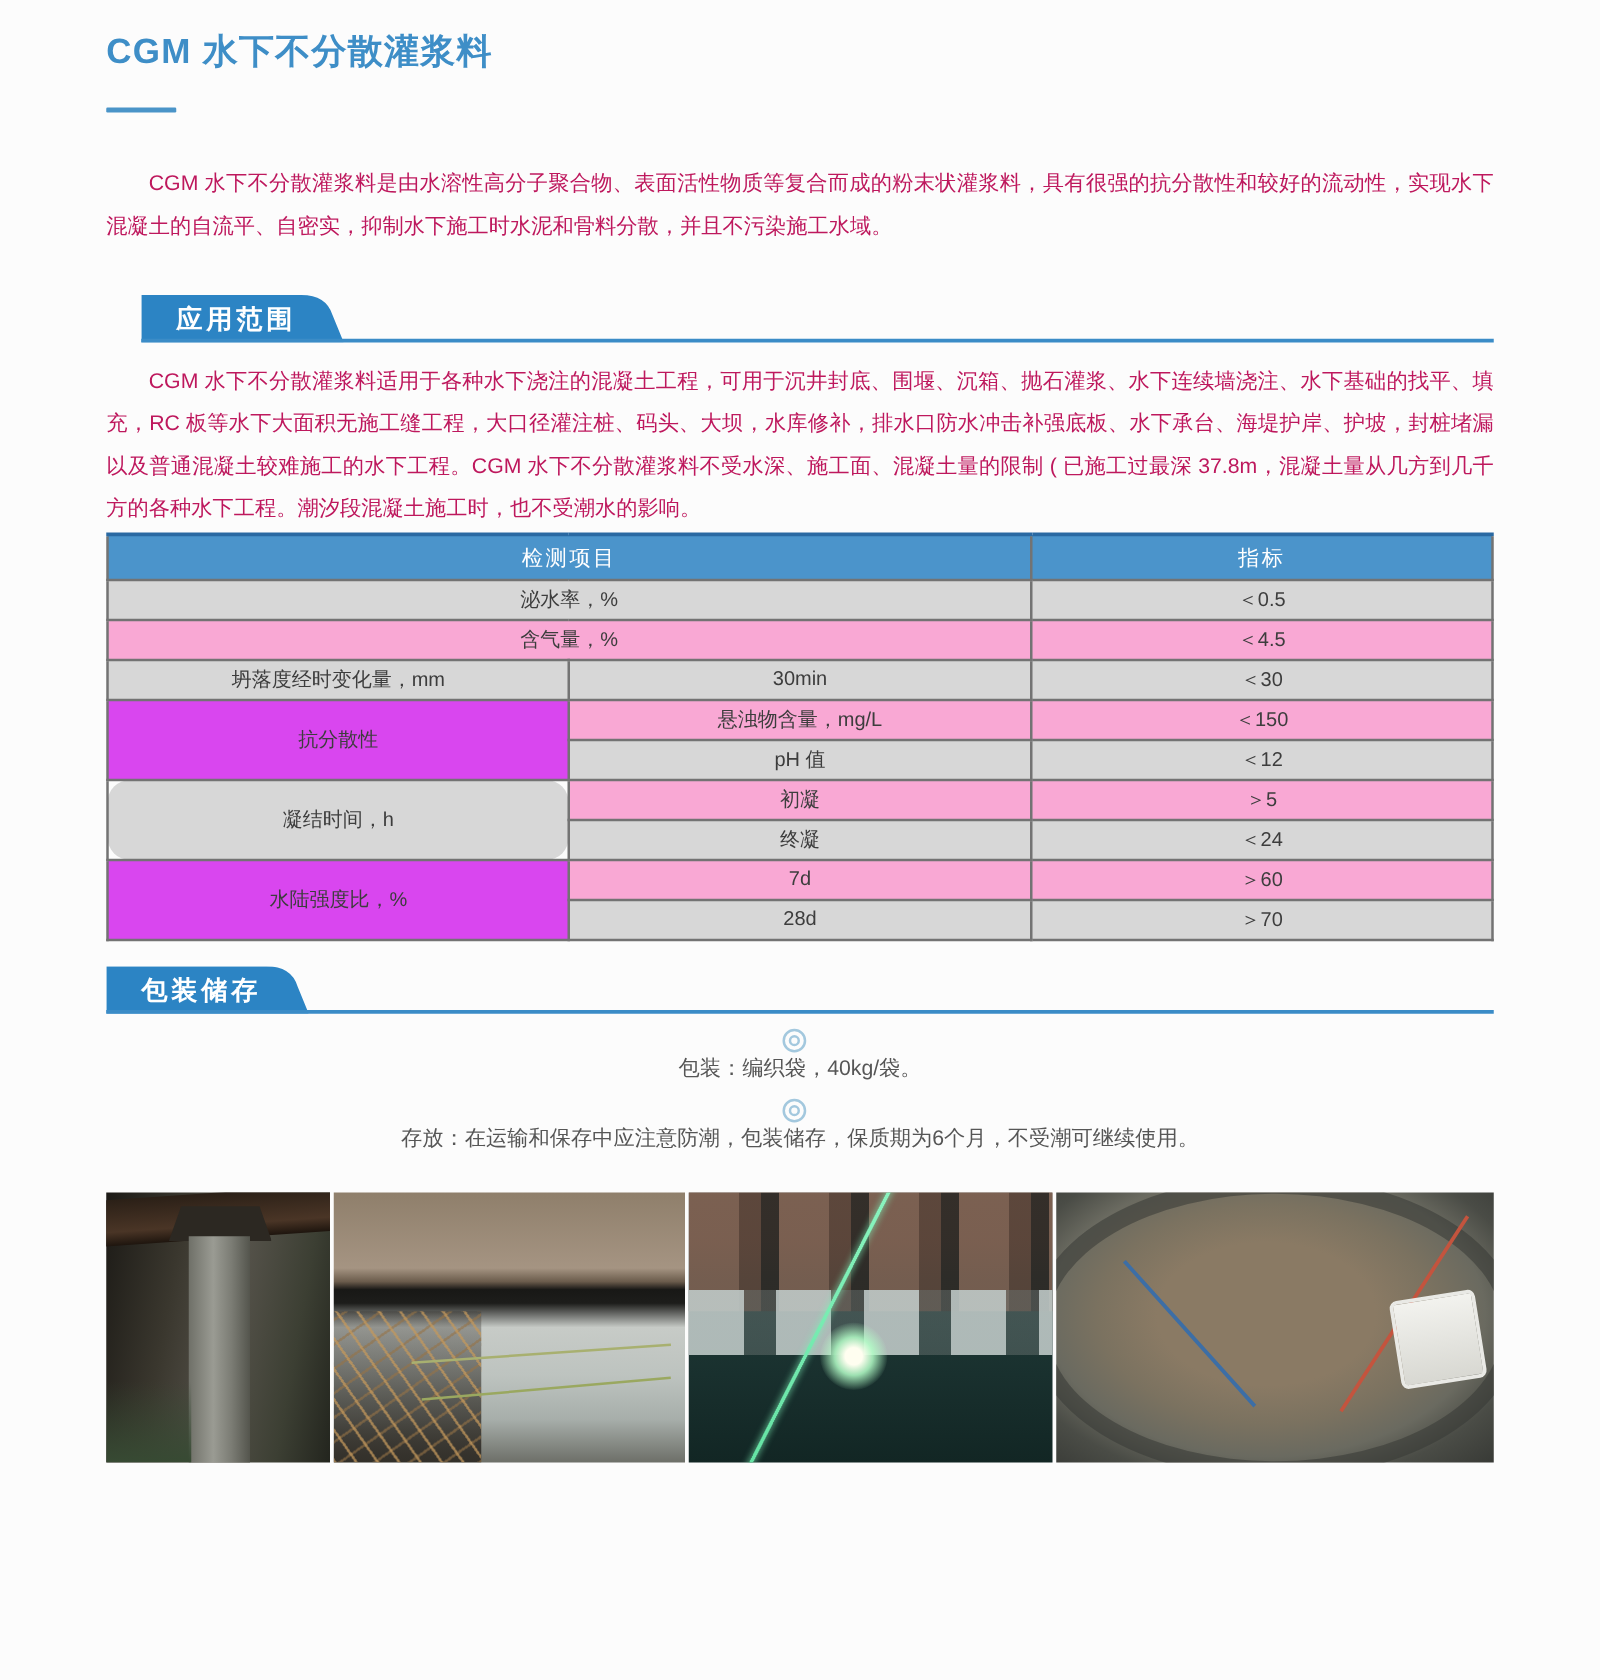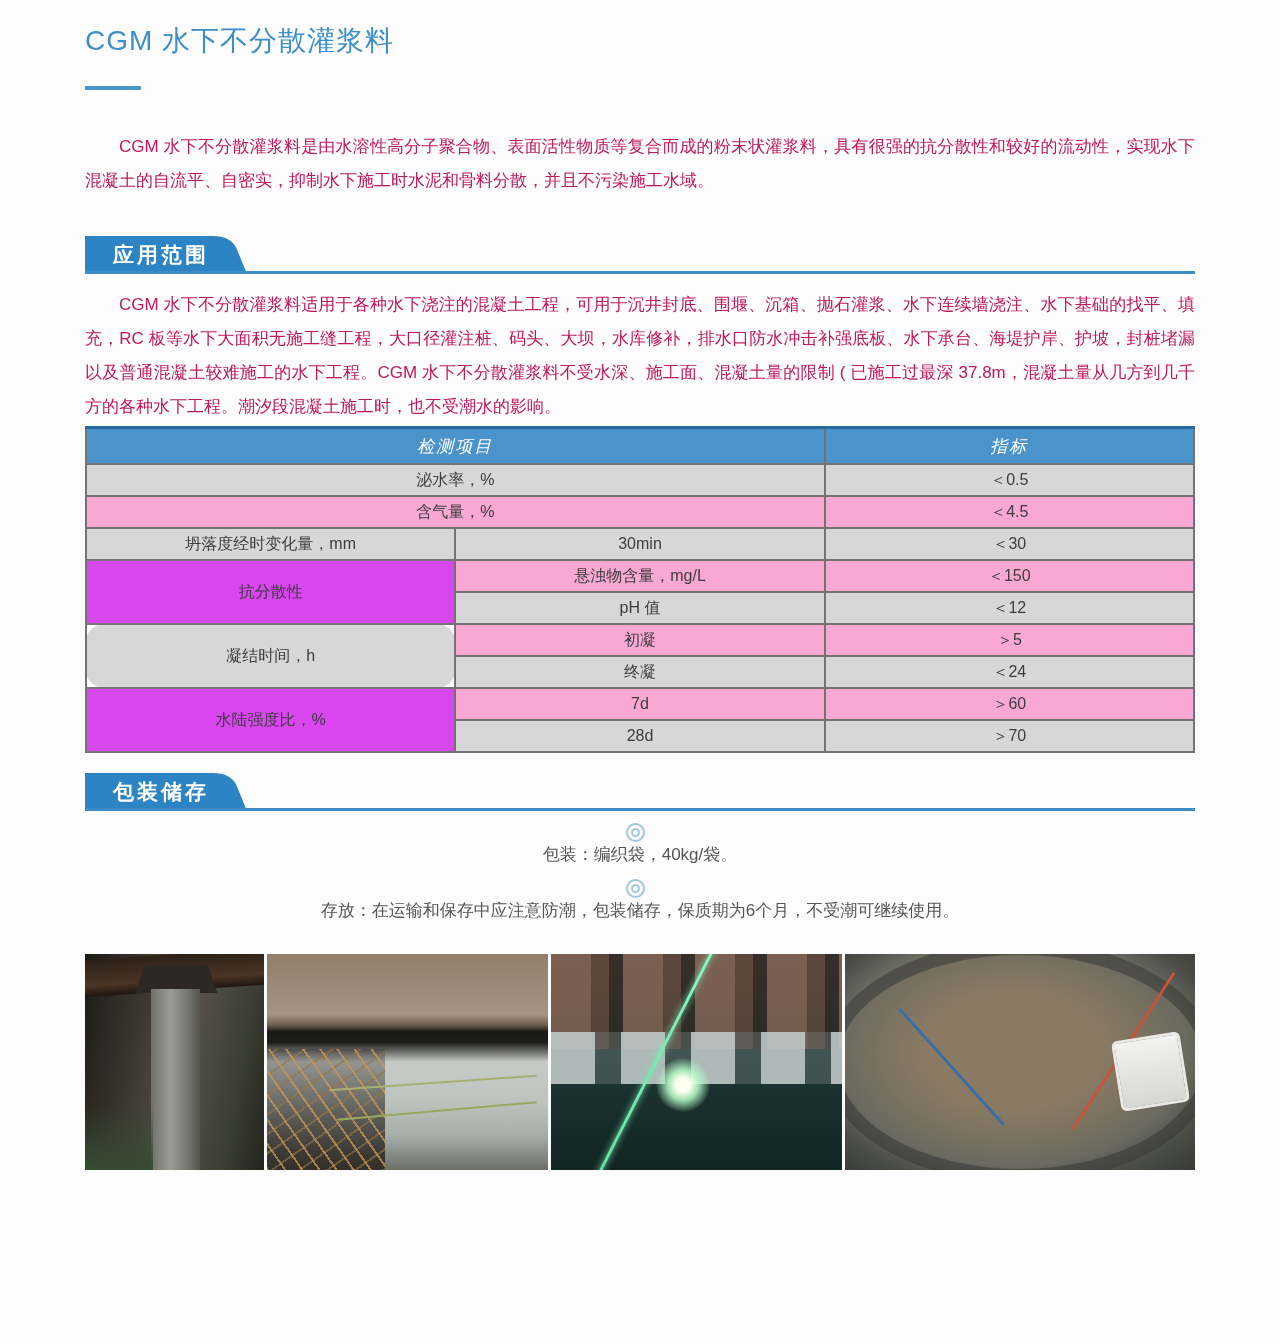--- a/index.html
+++ b/index.html
@@ -5,38 +5,38 @@
   html, body {
     margin: 0; padding: 0;
     width: 1280px; height: 1344px;
     background: #fcfcfc;
     overflow: hidden;
     font-family: "Liberation Sans", "DejaVu Sans", sans-serif;
   }
   .page { width: 1110px; margin: 0 auto; padding-top: 12px; }
 
   
-  .title { font-size: 28px; font-weight: 400; color: #3e8ec7; letter-spacing: 1px; margin: 10px 0 0 0; }
+  .title { font-size: 28px; font-weight: 700; color: #3e8ec7; letter-spacing: 1px; margin: 10px 0 0 0; }
   .title-dash { width: 56px; height: 4px; background: #4a94c8; margin-top: 26px; border-radius: 1px; }
 
   
   .para {
     margin: 0; text-indent: 2em; text-align: justify;
     font-size: 17px; line-height: 34px; color: #be185d;
   }
   .intro-para { margin-top: 40px; }
   .app-para   { margin-top: 14px; }
 
   
   .section-head { position: relative; height: 38px; }
   .section-head::after {
     content: ""; position: absolute; left: 0; right: 0; bottom: 0;
     height: 3px; background: #3b8cc7;
   }
-  .sh-app  { margin-top: 38px; }
+  .sh-app  { margin-top: 38px; margin-left: 28px; }
   .sh-perf { margin-top: 22px; }
   .sh-pack { margin-top: 20px; }
   .badge {
     position: absolute; left: 0; bottom: 0;
     width: 162px; height: 38px; box-sizing: border-box;
     background: #2c84c4; color: #ffffff;
     font-size: 21px; font-weight: 700; letter-spacing: 3px;
     display: flex; align-items: center; padding-left: 28px;
     border-top-right-radius: 16px;
     clip-path: path("M0 0 L128 0 Q148 0 153 16 L162 38 L0 38 Z");
@@ -45,21 +45,20 @@
   
   .standard { text-align: center; font-size: 17px; color: #4a4a4a; margin: 17px 0 14px 0; }
 
   
   table.perf { width: 100%; border-collapse: collapse; table-layout: fixed; margin-top: 2px; }
   .perf th, .perf td { border: 2px solid #737373; text-align: center; padding: 0; }
   .perf th {
     height: 34px; background: #4b94cb; color: #fff;
     font-size: 17px; font-weight: 400; letter-spacing: 2px;
     border-top: 3px solid #2a69a2;
-    font-style: italic;
   }
   .perf td { height: 30px; font-size: 16px; color: #3d3d3d; background: #f9a8d4; }
   .perf tr.r-gray td { background: #d7d7d7; }
   .perf td.c-white { background: #d946ef; }
   .perf td.c-gray  { background: #d7d7d7; border-radius: 18px; }
 
   
   .bullets { margin-top: 12px; }
   .bullet { display: flex; align-items: center; font-size: 17px; color: #565656; margin-top: 11px; line-height: 26px; flex-direction: column; }
   .ring {

